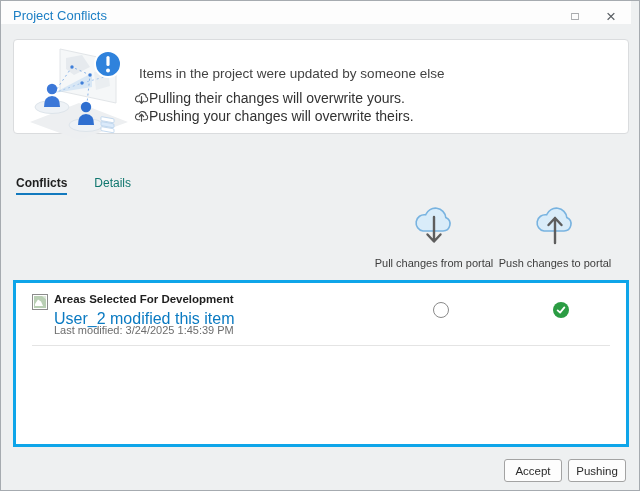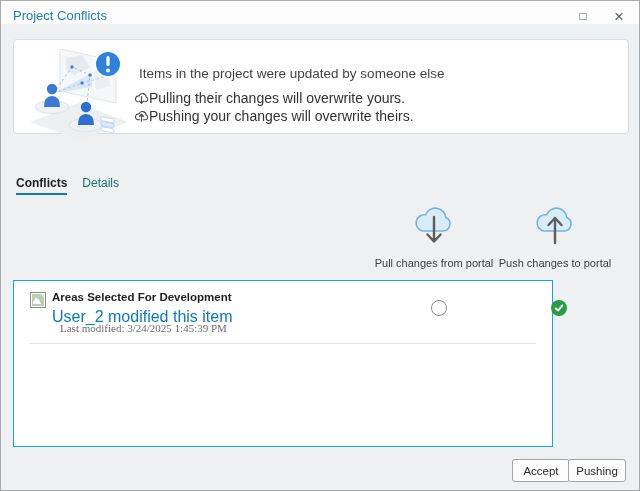--- a/index.html
+++ b/index.html
@@ -3,71 +3,71 @@
 <meta charset="utf-8">
 <style>
   * { margin:0; padding:0; box-sizing:border-box; }
   html,body { background:#ffffff; }
   body { font-family:"Liberation Sans", sans-serif; width:640px; }
 
   .window { position:relative; width:640px; height:491px; background:#eef0f1;
             border:1px solid #a6abb0; overflow:hidden; }
 
   
-  .titlebar { position:absolute; top:0; left:0; right:0; height:23px; background:#fdfdfd;padding-left:32px; }
+  .titlebar { position:absolute; top:0; left:0; right:8px; height:23px; background:#fdfdfd;padding-left:32px; }
   .title { position:absolute; left:12px; top:7px; font-size:13px; color:#1b7ec4; }
   .win-controls { position:absolute; right:2px; top:0; height:30px; display:flex; }
   .win-btn { width:36px; height:30px; border:none; background:transparent; color:#5a5f64;
              display:flex; align-items:center; justify-content:center; cursor:pointer; }
   .max-glyph { font-size:12px; line-height:1; }
   .close-glyph { font-size:17px; line-height:1; }
 
   
   .banner { position:absolute; left:12px; top:38px; width:616px; height:95px;
             background:#ffffff; border:1px solid #dadcde; border-radius:4px; }
   .illustration { position:absolute; left:10px; top:5px; }
   .banner-heading { position:absolute; left:125px; top:26px; font-size:13.5px; color:#424242; }
   .bullet { position:absolute; left:120px; display:flex; align-items:center; gap:0;
             font-size:14px; color:#323232; }
   .bullet.b1 { top:50px; }
   .bullet.b2 { top:68px; }
   .bullet svg { flex:0 0 auto; }
 
   
-  .tabs { position:absolute; left:15px; top:175px; display:flex; gap:15px; font-size:12px; }
+  .tabs { position:absolute; left:15px; top:175px; display:flex; gap:27px; font-size:12px; }
   .tab { padding-bottom:3px; color:#0f766e; cursor:pointer; }
   .tab.active { color:#1f1f1f; font-weight:700; border-bottom:2px solid #1279be; }
 
   
   .col-header { position:absolute; width:160px; text-align:center; }
   .col-header.pull { left:353px; top:204px; }
   .col-header.push { left:474px; top:204px; }
   .col-header svg { display:block; margin:0 auto; }
   .col-label { margin-top:10px; font-size:11px; color:#3d3d3d; }
 
   
-  .listbox { position:absolute; left:12px; top:279px; width:540px; height:167px;
-             background:#ffffff; border:1px solid #0ea5e9; }
+  .listbox { position:absolute; left:12px; top:279px; width:616px; height:167px;
+             background:#ffffff; border:3px solid #0ea5e9; }
   .row-icon { position:absolute; left:16px; top:11px; }
   .row-title { position:absolute; left:38px; top:10px; font-size:11.5px; font-weight:700; color:#1f1f1f; }
   .row-link  { position:absolute; left:38px; top:27px; font-size:16px; color:#0a7ac2;
                text-decoration:none; cursor:pointer; }
-  .row-sub   { position:absolute; left:46px; top:41px; font-size:11px; color:#6d6d6d;font-family:Liberation Serif, serif; }
+  .row-sub   { position:absolute; left:38px; top:41px; font-size:11px; color:#6d6d6d; }
   .row-sep   { position:absolute; left:16px; right:16px; top:62px; height:1px; background:#e4e4e4; }
   .radio { position:absolute; left:417px; top:19px; width:16px; height:16px;
            border:1.5px solid #8a8a8a; border-radius:50%; background:#ffffff; cursor:pointer; }
   .check { position:absolute; left:537px; top:19px; width:16px; height:16px;
            border-radius:50%; background:#2b9c43; cursor:pointer;
            display:flex; align-items:center; justify-content:center; }
 
   
   .btn { position:absolute; top:458px; width:58px; height:23px; background:#fdfdfd;
          border:1px solid #a3a3a3; border-radius:3px; font-size:11.5px; color:#2b2b2b;
          font-family:"Liberation Sans", sans-serif; cursor:pointer; }
-  .btn.accept { left:503px;margin-left:8px; }
+  .btn.accept { left:503px; }
   .btn.cancel { left:567px; }
 </style>
 </head>
 <body>
 
 <div class="window">
 
   <div class="titlebar">
     <span class="title">Project Conflicts</span>
     <div class="win-controls">

